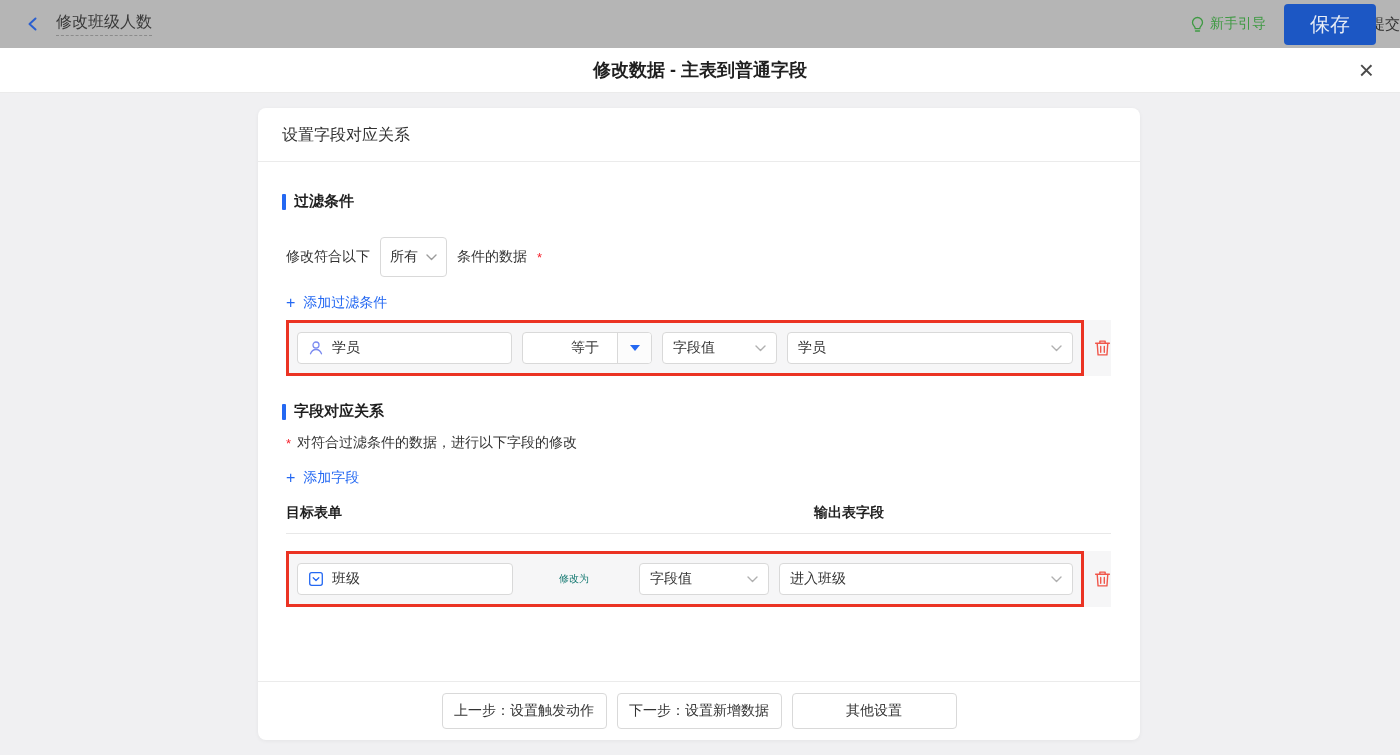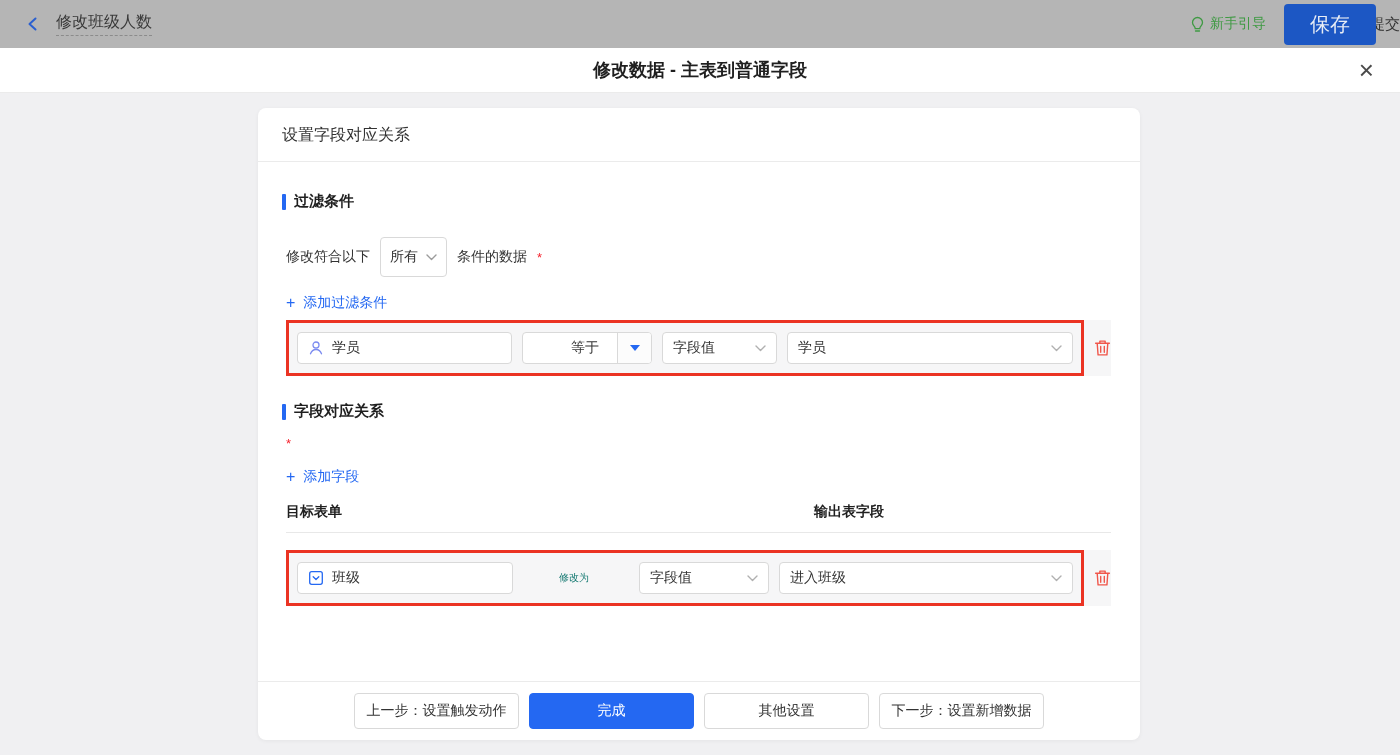--- a/index.html
+++ b/index.html
@@ -227,20 +227,21 @@
       </div>
 
       
       <div class="section-title sec2-title">
         <span class="section-bar"></span>
         <span>字段对应关系</span>
       </div>
 
       <div class="sec2-desc">
         <span class="req">*</span>
+        <span>对符合过滤条件的数据，进行以下字段的修改</span>
       </div>
 
       <div class="add-link">
         <span class="add-plus">+</span>
         <span>添加字段</span>
       </div>
 
       <div class="cols-header">
         <span class="col-target">目标表单</span>
         <span>输出表字段</span>
@@ -283,18 +284,17 @@
                 <path d="M3 4l.8 11h8.4L13 4" fill="none" stroke="#f0564a" stroke-width="1.3" stroke-linejoin="round"></path>
                 <path d="M6.3 7v5.5M9.7 7v5.5" stroke="#f0564a" stroke-width="1.3" stroke-linecap="round"></path>
               </svg>
           </span>
         </button>
       </div>
     </div>
 
     <div class="card-footer">
       <button class="btn btn-outline">上一步：设置触发动作</button>
-      <button class="btn btn-primary">完成</button>
+      <button class="btn btn-outline">下一步：设置新增数据</button>
       <button class="btn btn-outline">其他设置</button>
-      <button class="btn btn-outline">下一步：设置新增数据</button>
     </div>
   </div>
 </div>
 
 </body></html>

